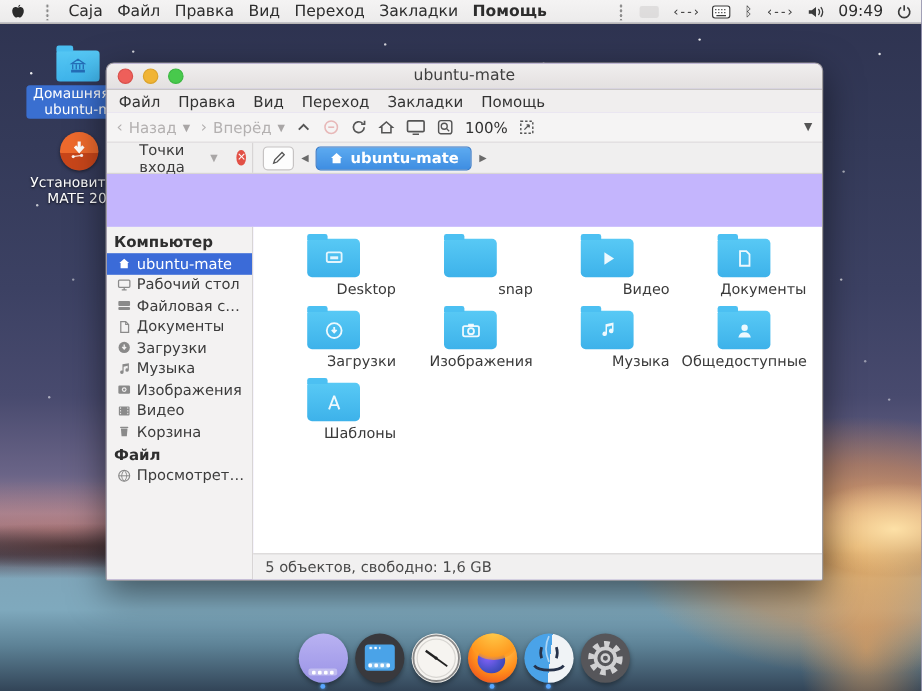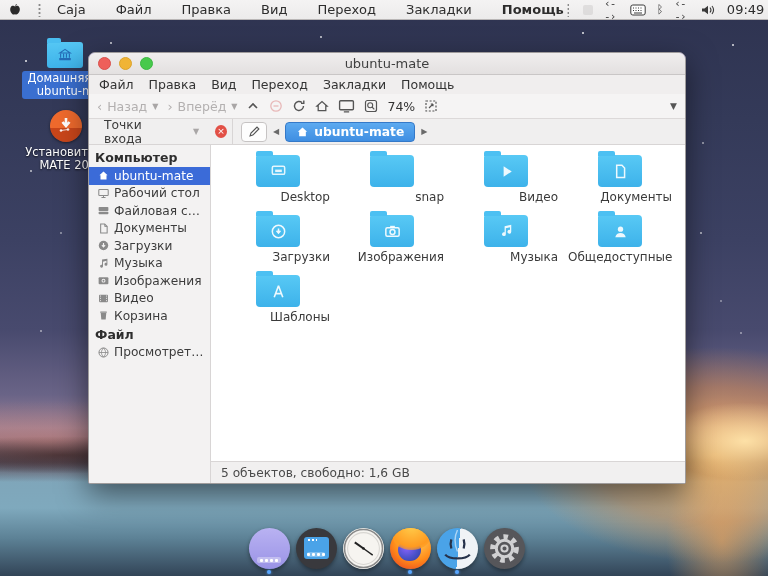--- a/index.html
+++ b/index.html
@@ -88,33 +88,33 @@
   .nav-btn { display:flex; align-items:center; gap:5px; color:#b3b0b0; }
   .nav-btn .chev { font-size:13px; }
   .caret { font-size:8px; color:#a9a6a6; }
   .tool-ico { display:flex; align-items:center; }
   .zoom-label { color:#333; }
   .tool-spacer { flex:1; }
   .tool-overflow { color:#555; font-size:9px; }
 
   #locationbar { height:26px; background:#f0efef; border-bottom:1px solid #d8d5d5; display:flex;
     align-items:center; flex:0 0 auto; }
-  #places-header { width:144px; flex:0 0 auto; display:flex; align-items:center; gap:16px;
-    padding:0 5px 0 15px; font-size:12.3px; color:#3c3c3c; border-right:1px solid #d8d5d5; height:100%; }
+  #places-header { width:122px; flex:0 0 auto; display:flex; align-items:center; gap:16px;
+    padding:0 5px 0 27px; font-size:12.3px; color:#3c3c3c; border-right:1px solid #d8d5d5; height:100%; }
   .close-red { width:13px; height:13px; border-radius:50%; background:#e25046; color:#fff; font-size:9px;
     line-height:13px; text-align:center; margin-left:auto; }
   #path-area { flex:1; display:flex; align-items:center; gap:6px; padding:0 8px; height:100%; }
   .edit-btn { width:26px; height:20px; background:#fdfdfd; border:1px solid #c6c3c3; border-radius:4px;
     display:flex; align-items:center; justify-content:center; }
   .bc-arrow { font-size:8px; color:#6a6a6a; }
   .breadcrumb { display:flex; align-items:center; gap:5px; height:20px; padding:0 10px;
     background:linear-gradient(#5caaf0,#3f8ee2); border:1px solid #3579c8; border-radius:4px;
     color:#fff; font-size:12.3px; font-weight:bold; }
 
-  #win-body { flex:1; display:flex; min-height:0; }
+  #win-body { flex:1; display:flex; min-height:0;margin-top:44px; }
   #sidebar { width:122px; flex:0 0 auto; background:#f3f2f2; border-right:1px solid #d8d5d5;
     padding-top:3px; overflow:hidden; }
   .side-header { font-size:12.5px; font-weight:bold; color:#2e2e2e; padding:2px 4px 2px 6px; }
   .side-item { display:flex; align-items:center; gap:4px; height:17.5px; padding:0 3px 0 8px;
     font-size:12.2px; color:#3c3c3c; white-space:nowrap; overflow:hidden; }
   .side-item .ico { flex:0 0 13px; width:13px; height:13px; color:#8a8a8a; display:flex; align-items:center; }
   .side-item.selected { background:#3b6bd8; color:#fff; }
   .side-item.selected .ico { color:#fff; }
   .side-label { overflow:hidden; text-overflow:ellipsis; }
 
@@ -167,21 +167,21 @@
 
   <div id="topbar">
     <div class="tb-left">
       <span class="tray-ico">
         <svg width="14" height="15" viewBox="0 0 16 16">
             <path d="M8 4.6C6.8 3.4 4.2 3.5 3.1 5.3c-1.3 2.1-.4 5.3 1 7 .7.9 1.5 1.6 2.4 1.5.8 0 1-.5 1.5-.5s.8.5 1.6.5c.9 0 1.7-.8 2.4-1.7 1.4-1.8 2.2-4.8.9-6.8-1.1-1.8-3.7-1.9-4.9-.7Z" fill="#2b2b2b"></path>
             <path d="M8.2 3.8c0-1 .8-2 1.9-2.1.1 1-.8 2-1.9 2.1Z" fill="#2b2b2b"></path>
           </svg>
       </span>
       <span class="grip"></span>
-      <span id="gm-container" style="display:flex;gap:30px;align-items:flex-end;">
+      <span id="gm-container" style="display:flex;gap:12px;align-items:flex-end;">
           <span class="gm-item">Caja</span>
           <span class="gm-item">Файл</span>
           <span class="gm-item">Правка</span>
           <span class="gm-item">Вид</span>
           <span class="gm-item">Переход</span>
           <span class="gm-item">Закладки</span>
           <span class="gm-item bold">Помощь</span>
         </span>
     </div>
     <div class="tb-right">
@@ -296,21 +296,21 @@
             <path d="M5.5 12h5" stroke="#555" stroke-width="1.3"></path>
           </svg>
       </span>
       <span class="tool-ico">
         <svg width="14" height="14" viewBox="0 0 14 14">
             <rect x="1.5" y="1.5" width="11" height="11" rx="2" fill="none" stroke="#555" stroke-width="1.2"></rect>
             <circle cx="6.2" cy="6.2" r="2.5" fill="none" stroke="#555" stroke-width="1.1"></circle>
             <path d="M8 8l2.3 2.3" stroke="#555" stroke-width="1.1"></path>
           </svg>
       </span>
-      <span class="zoom-label">74%</span>
+      <span class="zoom-label">100%</span>
       <span class="tool-ico">
         <svg width="14" height="14" viewBox="0 0 14 14">
             <rect x="2" y="2" width="10" height="10" fill="none" stroke="#555" stroke-width="1.2" stroke-dasharray="2 1.6"></rect>
             <path d="M5 9l4-4M9 5H6.8M9 5v2.2" stroke="#555" stroke-width="1.1" fill="none"></path>
           </svg>
       </span>
       <span class="tool-spacer"></span>
       <span class="tool-overflow">▼</span>
     </div>
 

